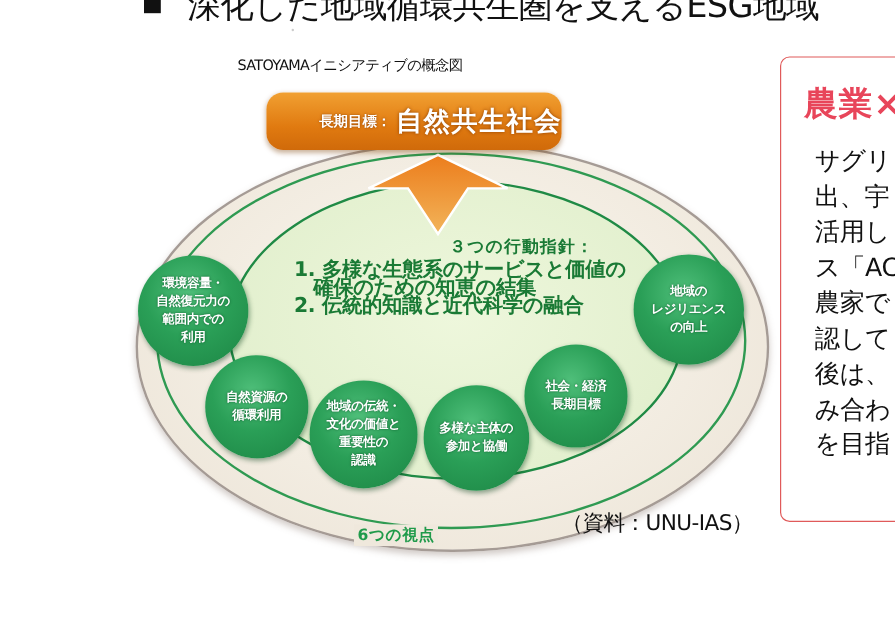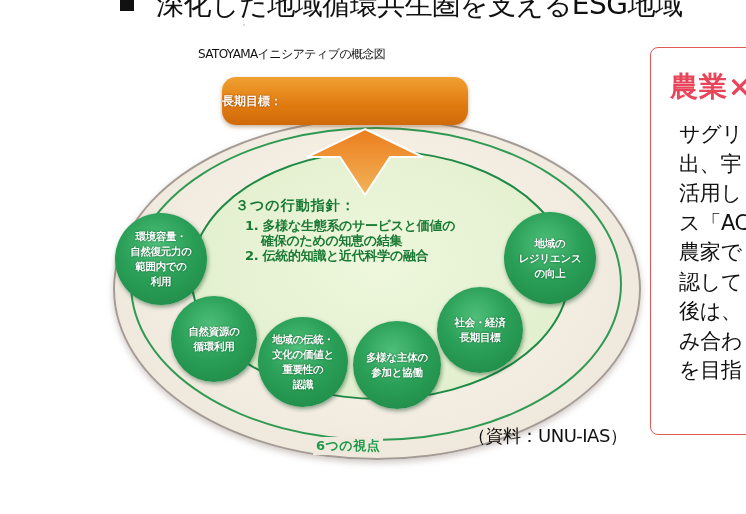--- a/index.html
+++ b/index.html
@@ -36,51 +36,51 @@
     background:radial-gradient(ellipse at 50% 45%, #eef7dc 0%, #e3f0cf 70%, #d6e9c2 100%);
     border:2px solid #1f8a45; box-sizing:border-box;
   }
   .arrow {
     position:absolute; left:305px; top:127px; width:120px; height:70px;
   }
   .banner {
     position:absolute; left:222px; top:77px; width:246px; height:48px; border-radius:14px;
     background:linear-gradient(#f1a032, #e07a10 60%, #d06a0a);
     box-shadow:0 2px 4px rgba(120,60,0,0.4);
-    display:flex; align-items:center; justify-content:flex-start; white-space:nowrap;
+    display:flex; align-items:center; justify-content:flex-end; white-space:nowrap;
   }
   .banner .small { color:#fff; font-weight:bold; font-size:12px; margin-right:4px; text-shadow:0 0 2px #8a3d00; }
   .banner .big { color:#fff; font-weight:bold; font-size:22px; letter-spacing:1px; text-shadow:0 0 3px #8a3d00; }
 
   .guidelines {
     position:absolute; left:245px; top:197px; width:250px; color:#1a7a35; font-weight:bold; white-space:nowrap;
   }
-  .guidelines .gtitle { font-size:14px; text-align:left; margin-left:-10px; letter-spacing:1px; margin-bottom:3px; }
-  .guidelines .gitem { font-size:13px; line-height:15px; letter-spacing:-0.3px; }
+  .guidelines .gtitle { font-size:14px; text-align:right; margin-left:-10px; letter-spacing:1px; margin-bottom:3px; }
+  .guidelines .gitem { font-size:17px; line-height:15px; letter-spacing:-0.3px; }
   .guidelines .gitem .cont { padding-left:16px; display:block; }
 
   .circle {
     position:absolute; border-radius:50%;
     background:radial-gradient(circle at 45% 35%, #4fbf7a 0%, #2a9f57 45%, #1c8544 100%);
     box-shadow:1px 2px 4px rgba(0,60,20,0.45);
     display:flex; align-items:center; justify-content:center; text-align:center;
     color:#fff; font-weight:bold; font-size:10.5px; line-height:15px; letter-spacing:-0.3px;
     text-shadow:0 0 2px rgba(0,70,30,0.8);
     white-space:pre-line;
   }
   .c1 { left:115px; top:213px; width:92px; height:92px; }
   .c2 { left:171px; top:296px; width:86px; height:86px; }
   .c3 { left:258px; top:317px; width:90px; height:90px; }
   .c4 { left:353px; top:321px; width:88px; height:88px; }
   .c5 { left:437px; top:287px; width:86px; height:86px; }
-  .c6 { left:504px; top:212px; width:92px; height:92px; }
+  .c6 { left:528px; top:212px; width:92px; height:92px; }
 
   .six-label {
     position:absolute; left:295px; top:437px; color:#1f9a4a; font-weight:bold; font-size:13px; letter-spacing:0.5px;
-    background:#efe8dc; padding:0 3px; white-space:nowrap;margin-left:18px;
+    background:#efe8dc; padding:0 3px; white-space:nowrap;
   }
   .caption {
     position:absolute; left:468px; top:424px; font-size:18px; color:#111; white-space:nowrap; letter-spacing:-0.5px;
   }
 
   
   .panel {
     position:absolute; left:650px; top:47px; width:140px; height:388px;
     border:1.5px solid #e05a5a; border-radius:8px; box-sizing:border-box; background:#fff;
   }
@@ -111,20 +111,21 @@
       <linearGradient id="ag" x1="0" y1="0" x2="0" y2="1">
         <stop offset="0" stop-color="#ec7d1c"></stop>
         <stop offset="1" stop-color="#f2b45a"></stop>
       </linearGradient>
     </defs>
     <polygon points="60,2 118,30 85,30 60,68 35,30 2,30" fill="url(#ag)" stroke="#fff" stroke-width="2"></polygon>
   </svg>
 
   <div class="banner">
     <span class="small">長期目標：</span>
+    <span class="big">自然共生社会</span>
   </div>
 
   <div class="guidelines">
     <div class="gtitle">３つの行動指針：</div>
     <div class="gitem">
       <span>1. 多様な生態系のサービスと価値の</span>
       <span class="cont">確保のための知恵の結集</span>
     </div>
     <div class="gitem">
       <span>2. 伝統的知識と近代科学の融合</span>

